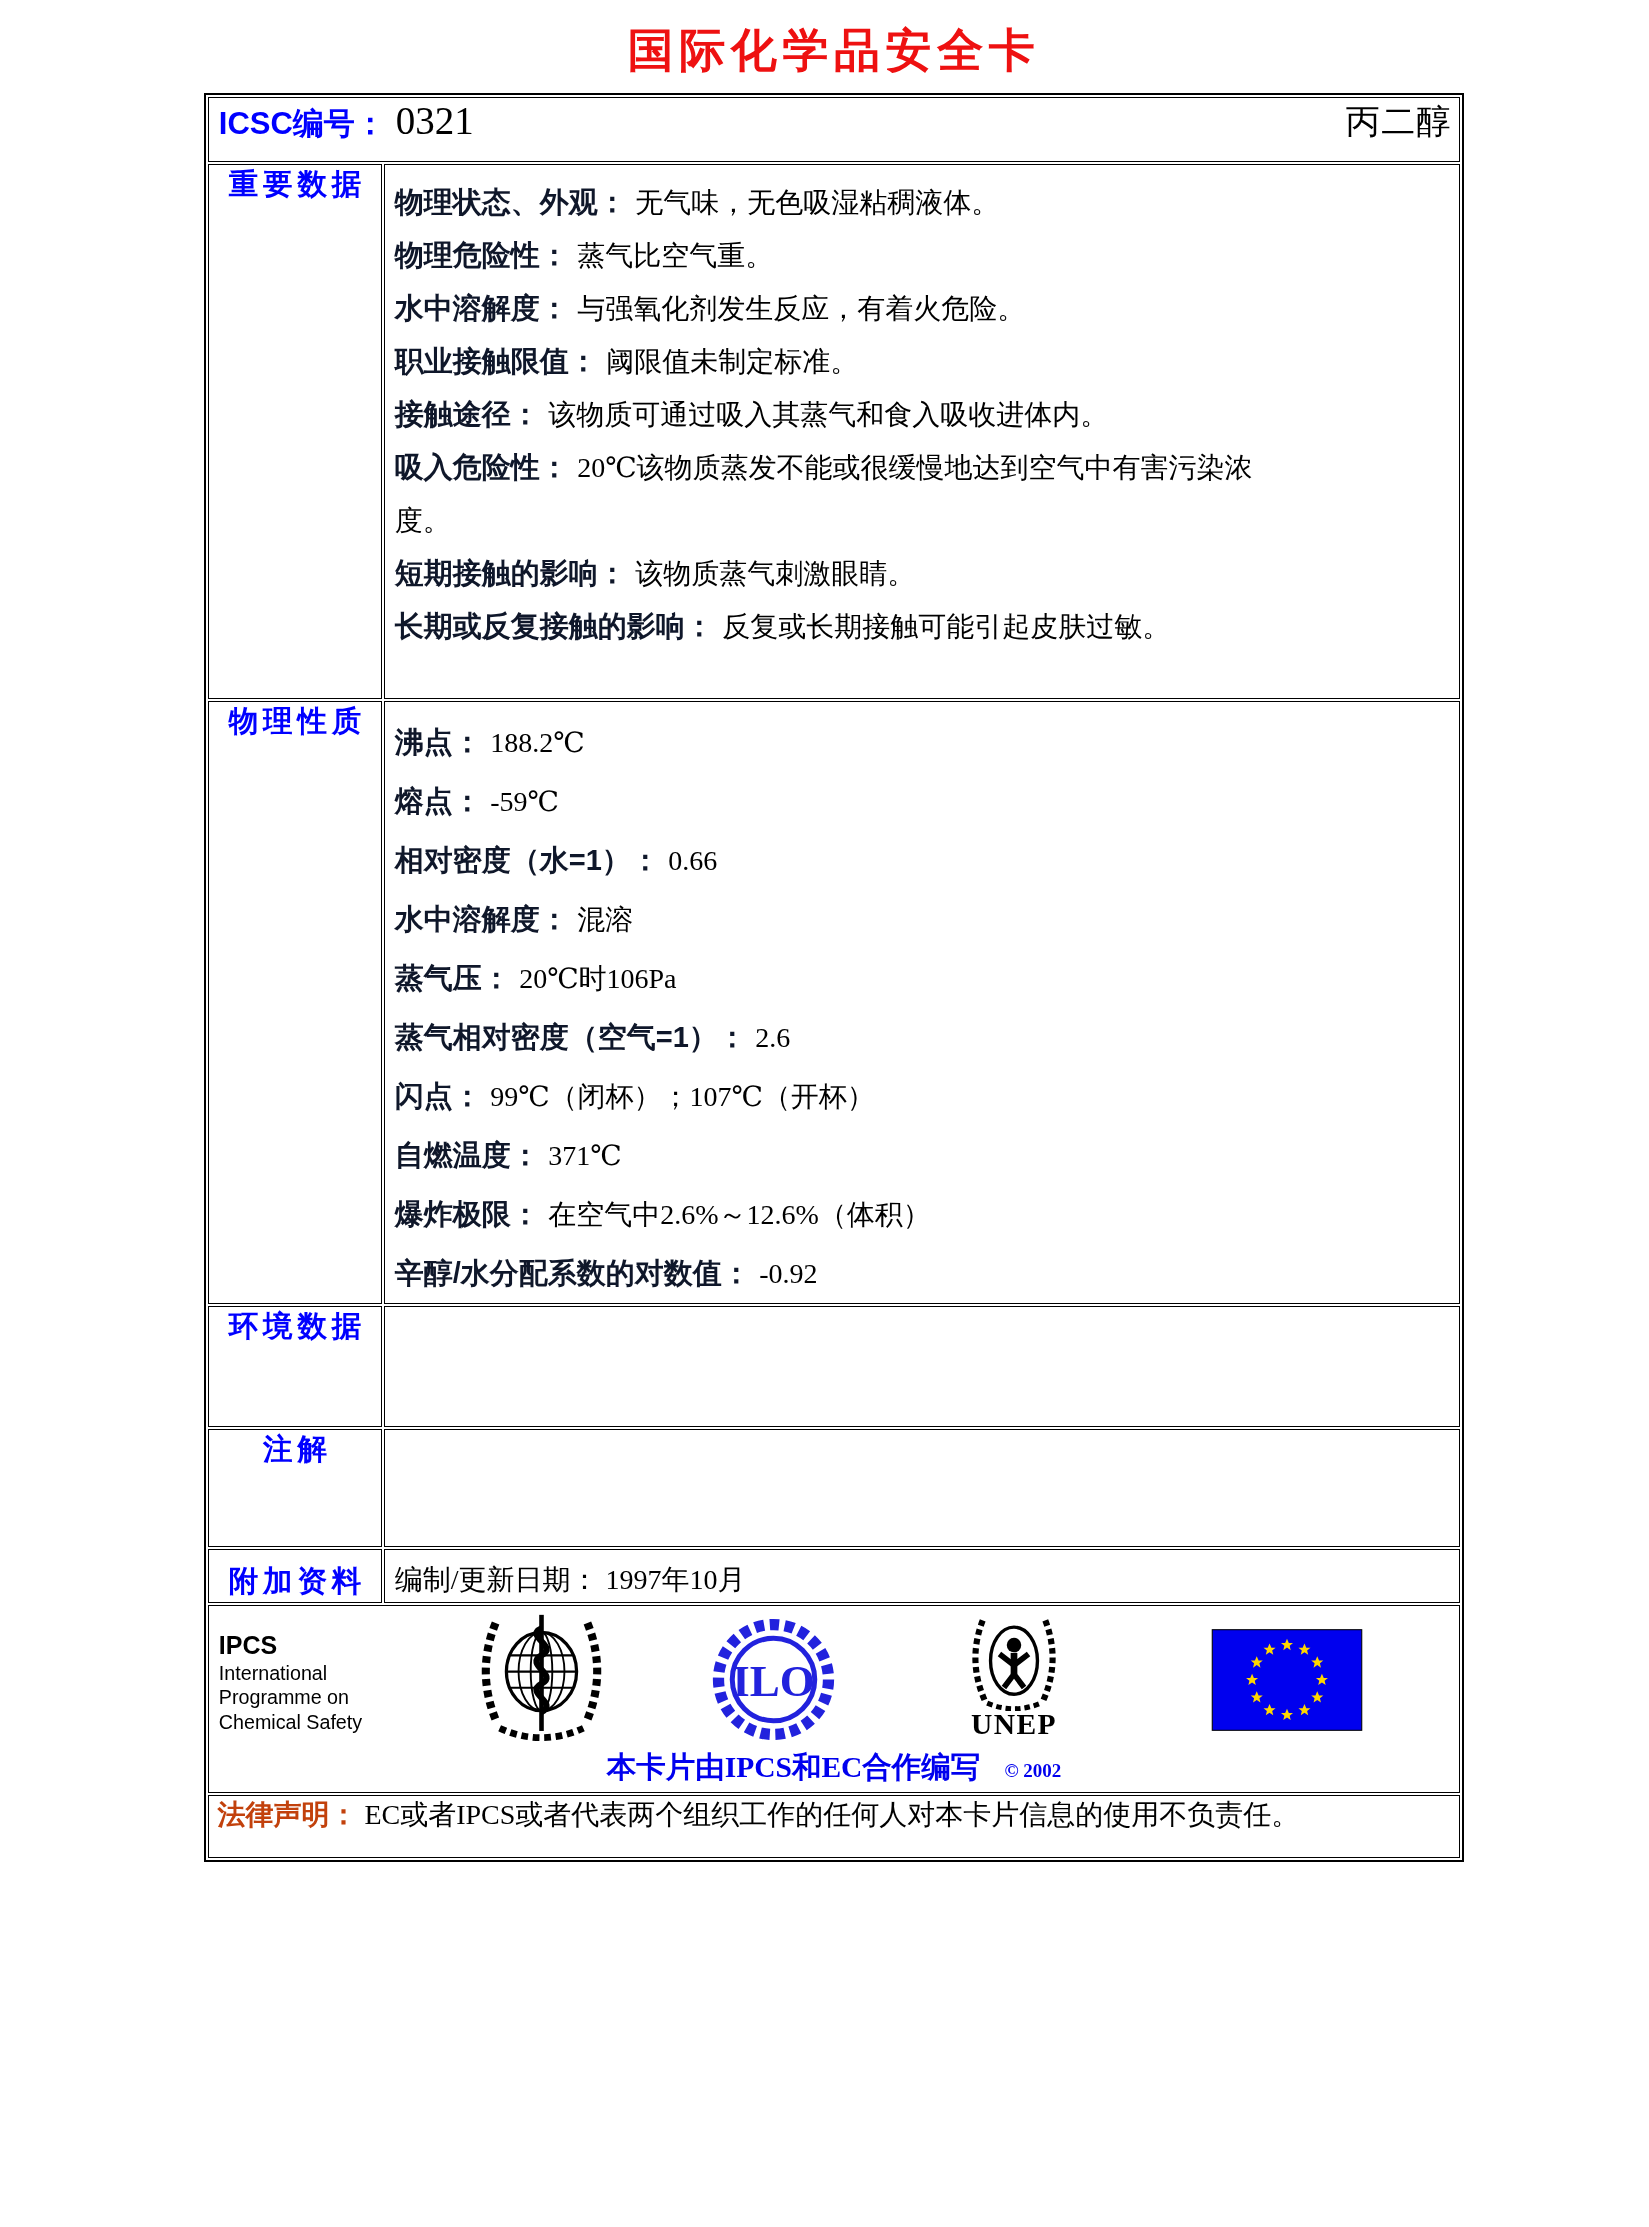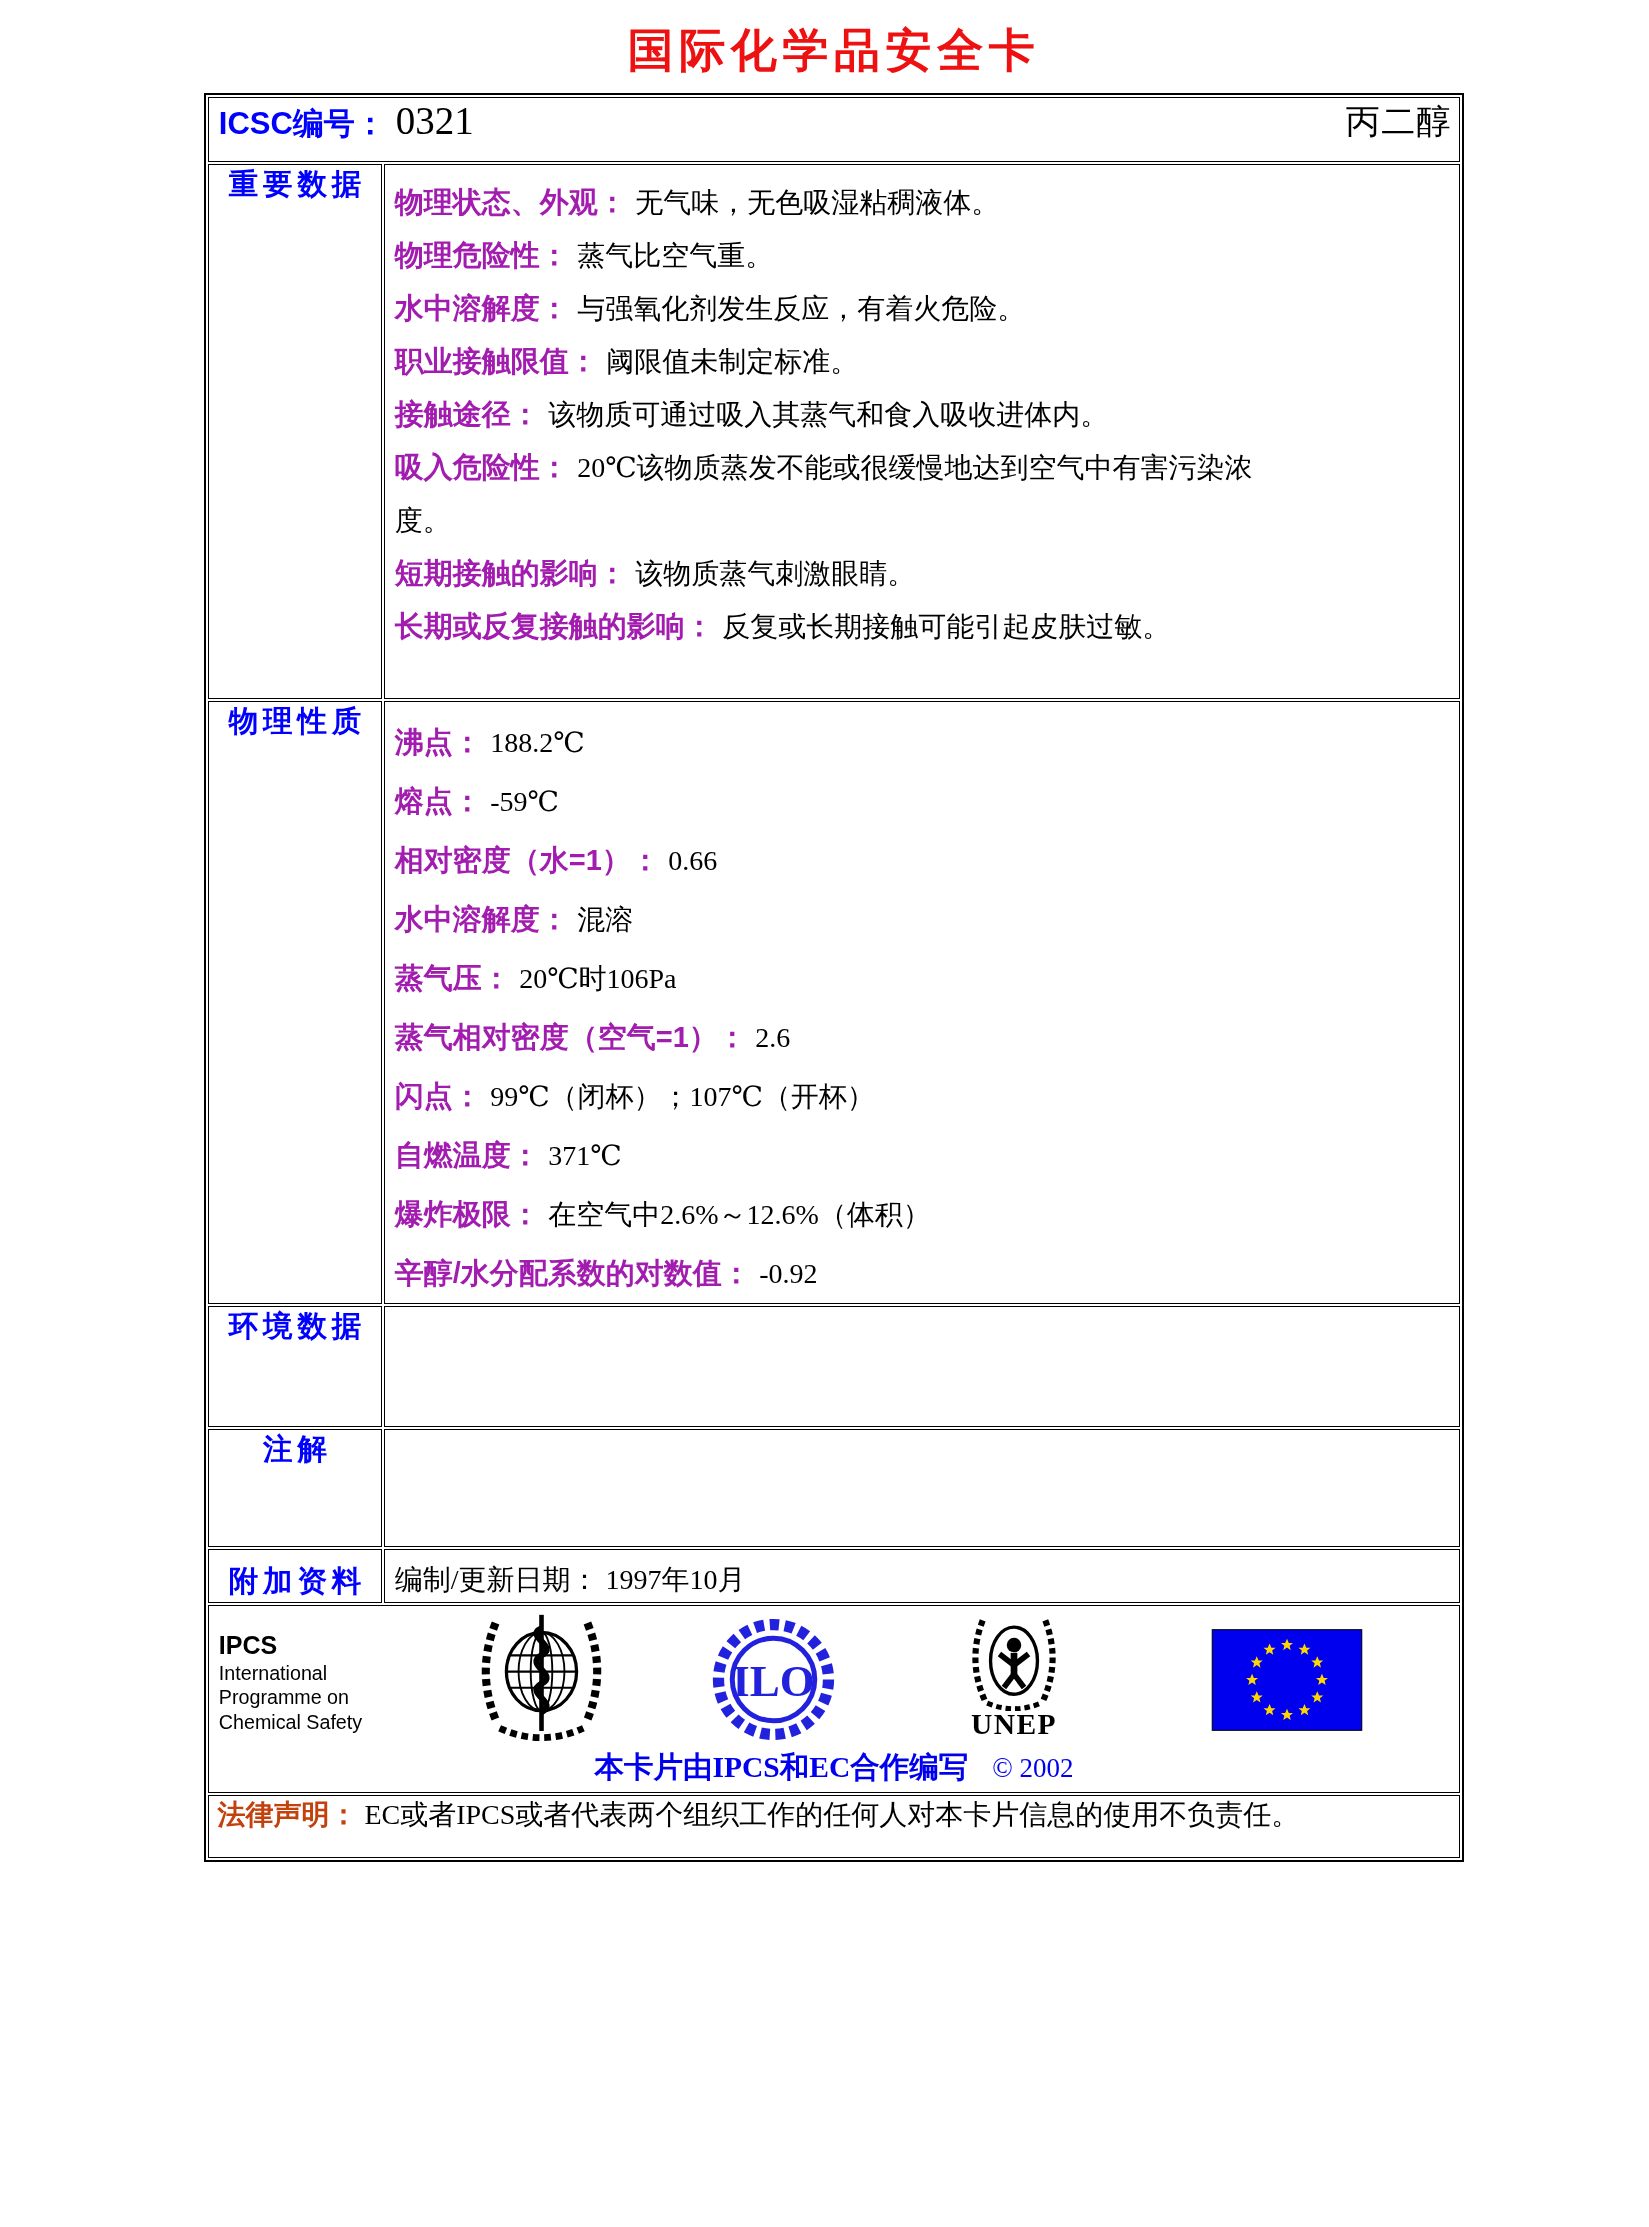--- a/index.html
+++ b/index.html
@@ -61,21 +61,21 @@
     letter-spacing: 4.9px;
     padding-left: 4.9px; 
   }
   
   td.content { padding: 11.2px 12.6px 0 9.8px; font-size: 28px; }
   .line { line-height: 53px; }
   .sec-important .line { max-width: 905px; }
   .sec-physical .line { line-height: 59px; }
   .lbl {
     font-family: "Liberation Sans", "DejaVu Sans", sans-serif;
-    font-weight: bold; color: #a21caf; font-size: 29px;
+    font-weight: bold; color: #0f172a; font-size: 29px;
     margin-right: 8.4px;
   }
   .val { color: #000; }
   td.row-important { height: 535px; }
   td.row-physical  { height: 594px; }
   td.row-env       { height: 121px; }
   td.row-notes     { height: 118px; }
   td.row-additional{ height: 41px; vertical-align: middle; padding-top: 12px; }
   td.row-additional .line { line-height: 35px; }
   td.row-additional .lbl-dark {
@@ -99,21 +99,21 @@
     font-weight: bold; font-size: 29.5px; letter-spacing: 1.4px; line-height: 31px;
     color: #000; margin-top: -4.2px;
   }
   .logo-eu   { left: 1002px; top: 23px; }
   .card-caption {
     position: absolute; left: 0; bottom: 4.2px; width: 100%;
     text-align: center;
     font-weight: bold; color: #0000ee; font-size: 29.5px;
     font-family: "Liberation Serif", "DejaVu Serif", serif;
   }
-  .caption-year { font-weight: normal; font-size: 27px; margin-left: 24px; }
+  .caption-year { font-weight: bold; font-size: 19px; margin-left: 24px; }
   
   td.legal-cell { height: 63px; vertical-align: middle; padding: 0 7px 0 8.4px; }
   .legal-label {
     font-family: "Liberation Sans", "DejaVu Sans", sans-serif;
     font-weight: bold; color: #c2410c; font-size: 28px; margin-right: 7px;
   }
   .legal-text { font-size: 28px; color: #000; }
 </style>
 </head>
 <body>

